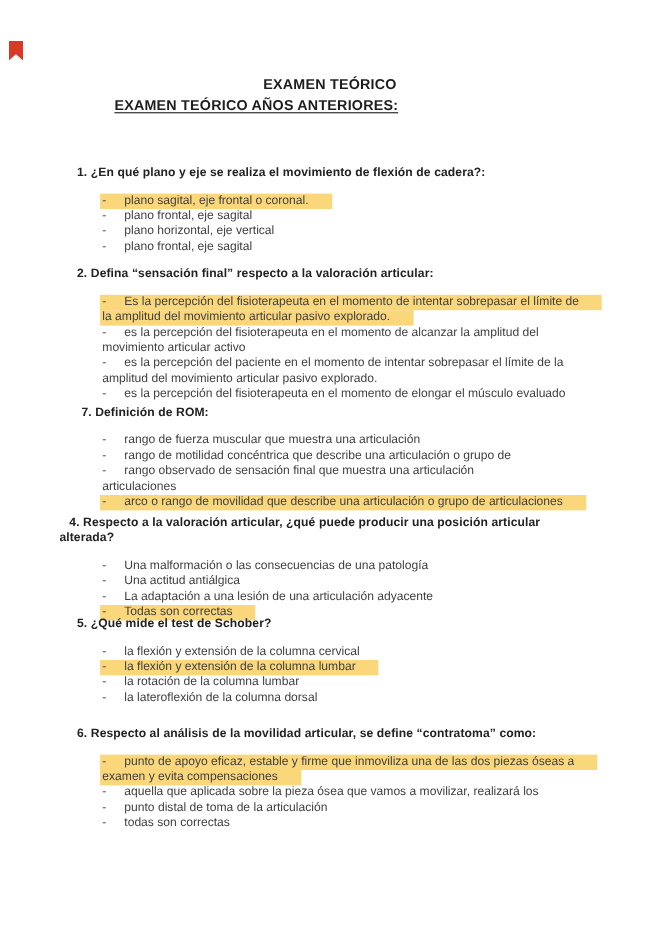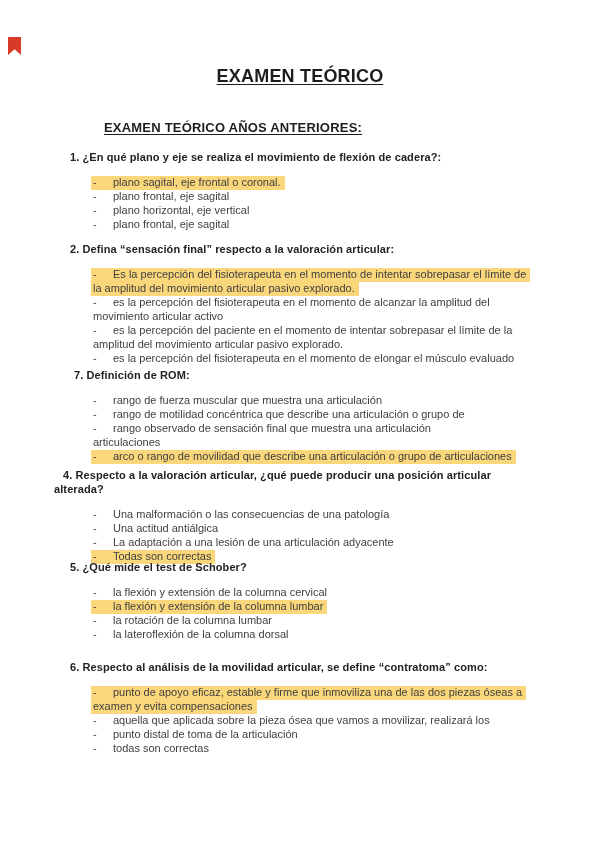--- a/index.html
+++ b/index.html
@@ -16,28 +16,27 @@
   
   .bookmark{
     position:absolute;left:8px;top:37px;width:13px;height:18px;
     background:var(--bookmark,#d93a27);
     clip-path:polygon(0 0,100% 0,100% 100%,50% 68%,0 100%);
   }
 
   .doc-title{
     position:absolute;top:69px;left:0;width:600px;
     text-align:center;
-    font-size:18px;font-weight:700;color:#1d1d1d;
-    text-decoration:underline;
+    font-size:13px;font-weight:700;color:#1d1d1d;
     text-underline-offset:2px;
     line-height:15px;
     letter-spacing:.2px;
   }
   .doc-subtitle{
-    position:absolute;top:120px;left:104px;
+    position:absolute;top:88px;left:104px;
     font-size:13px;font-weight:700;color:#1d1d1d;
     text-decoration:underline;
     text-underline-offset:2px;
     line-height:15px;
     letter-spacing:.2px;
   }
 
   .question-block{position:absolute;left:0;right:0;}
   .q1{top:150px}.q2{top:242px}.q3{top:368px}.q4{top:468px}.q5{top:560px}.q6{top:660px}
 
@@ -55,21 +54,21 @@
 
   .answers{margin-top:11px;}
   .ans-line{
     margin-left:91px;
     font-size:11px;line-height:14px;height:14px;
     color:#3f3f3f;
     white-space:nowrap;
   }
   .line-wrap{
     display:inline-block;
-    padding:0 4px 1px 2px;
+    padding:0 21px 1px 2px;
     line-height:13px;
   }
   .line-wrap.cont{}
   .line-wrap.hl{background:var(--hl,#fbd77c);}
   .dash{display:inline-block;width:20px;}
 </style>
 </head>
 <body style="--hl: #fbd77c; --bookmark: #d93a27;">
 
 <div class="page">

